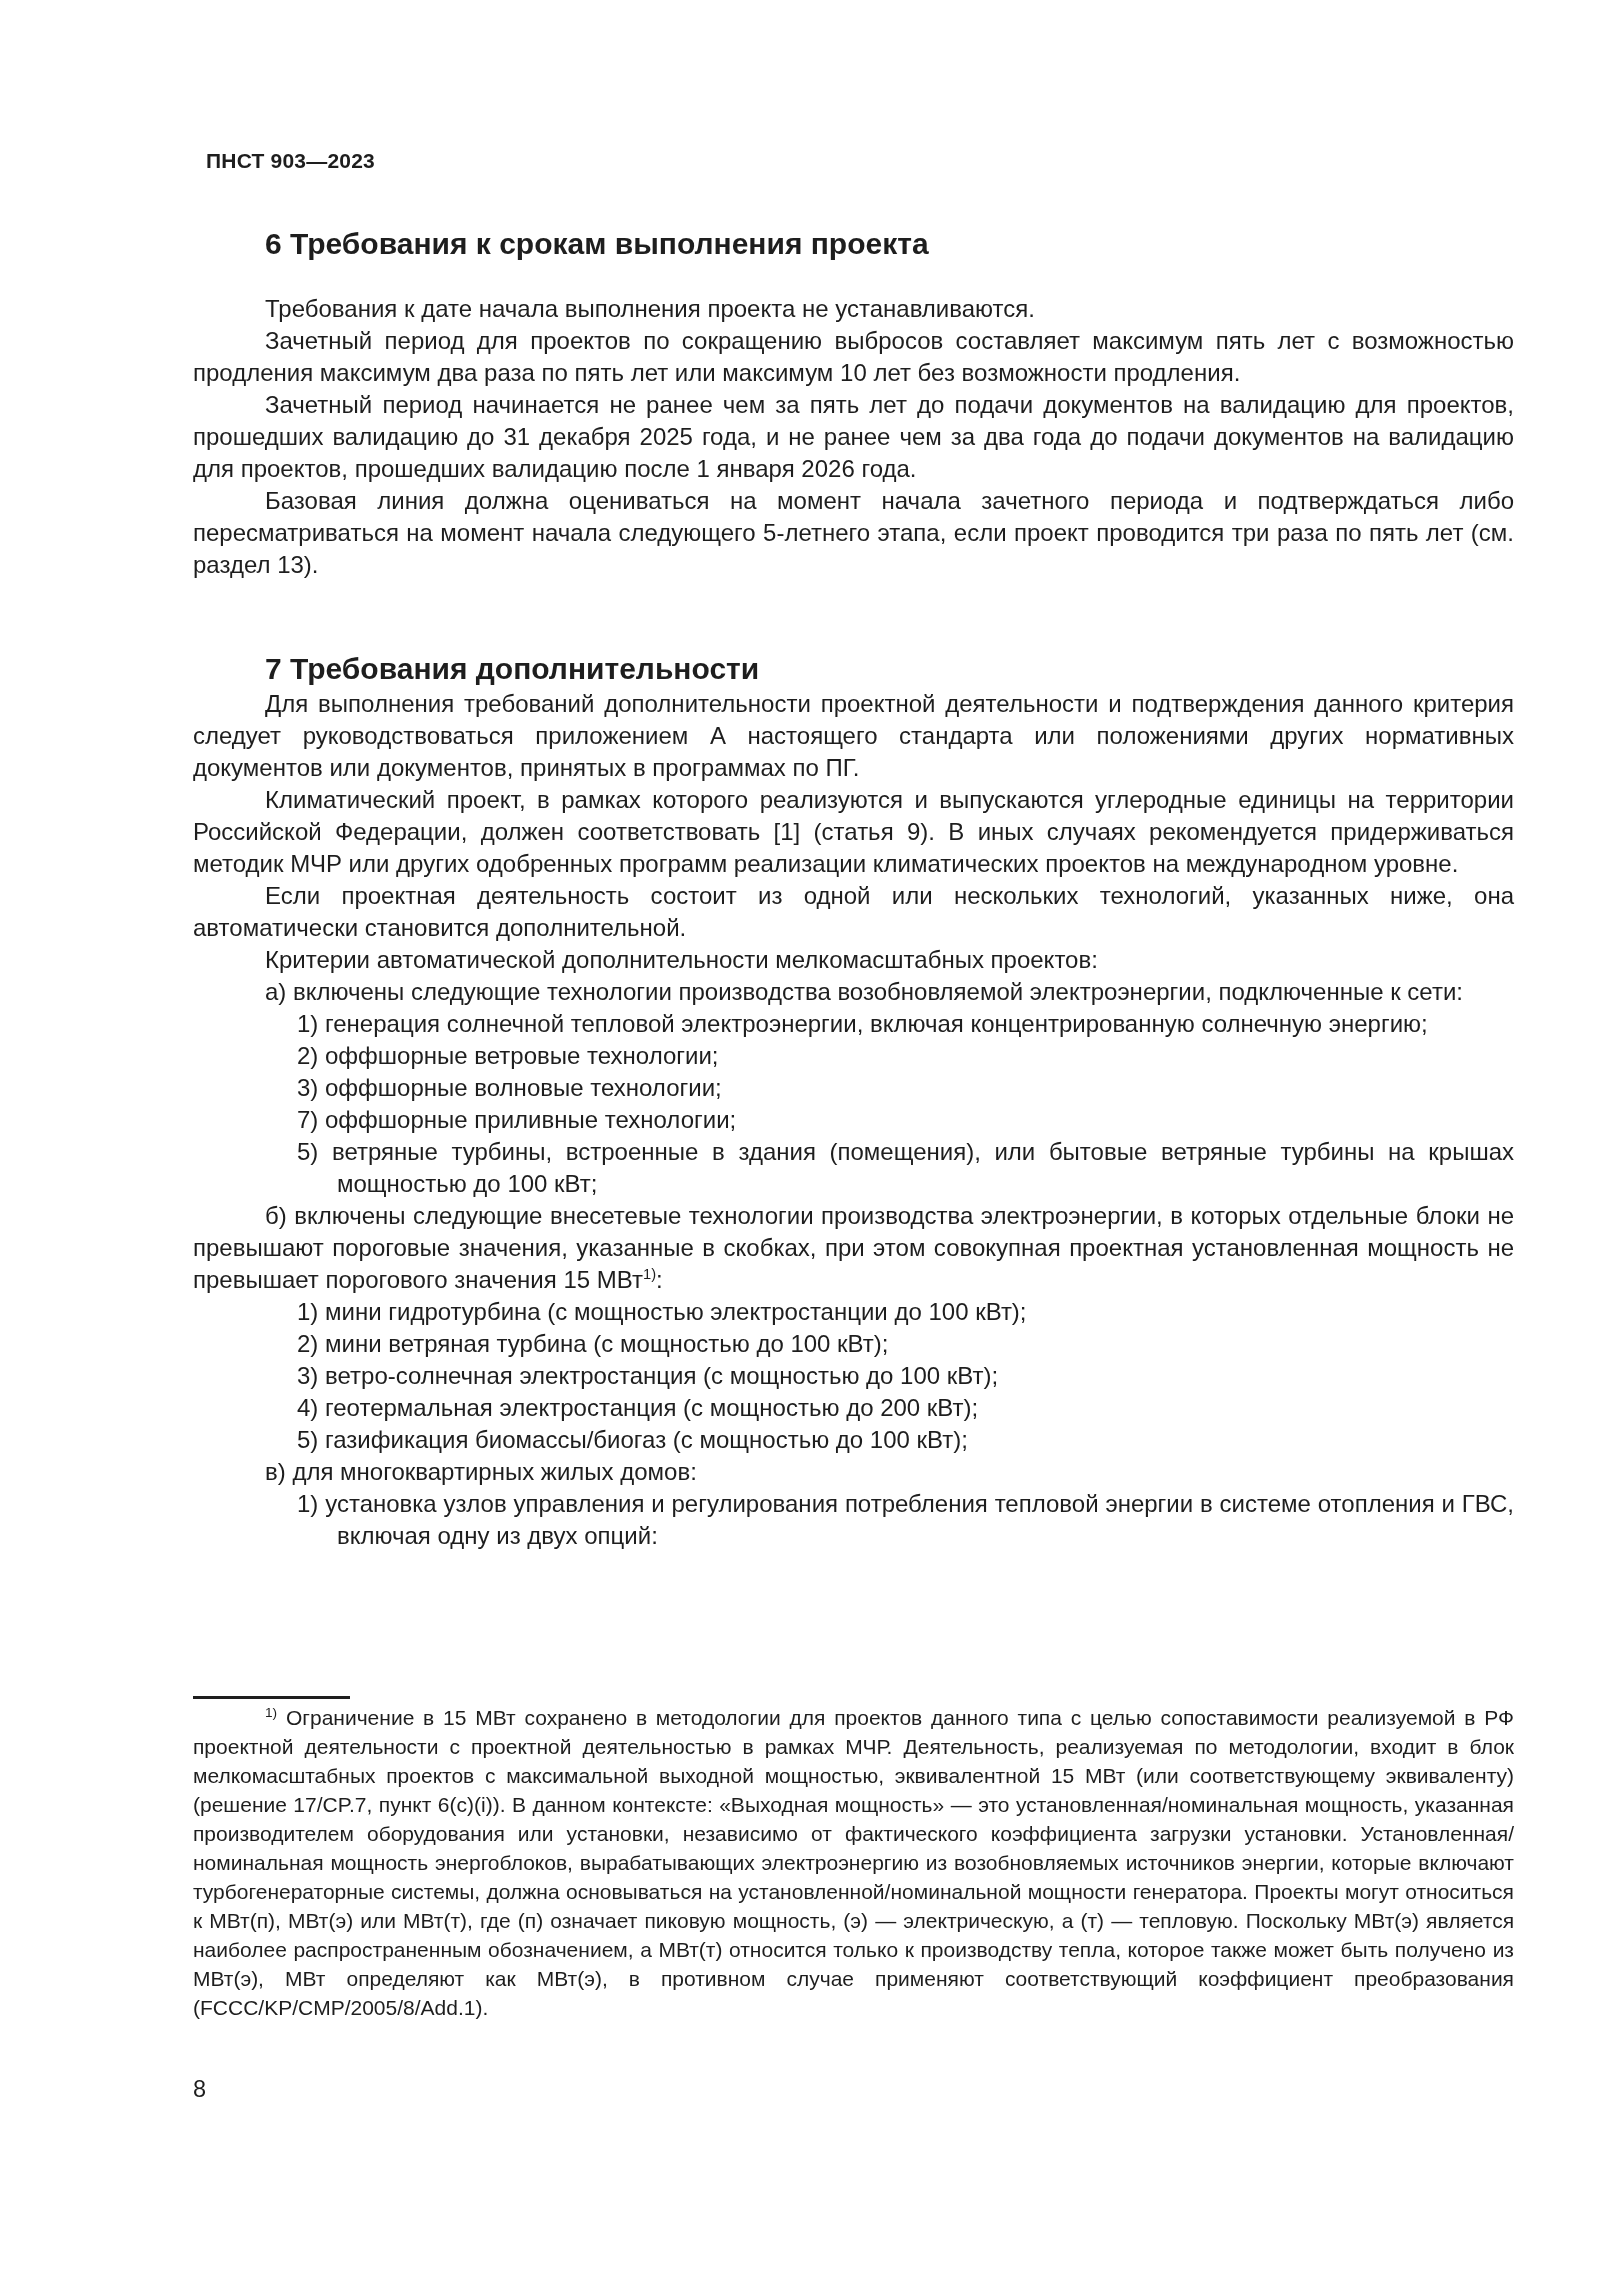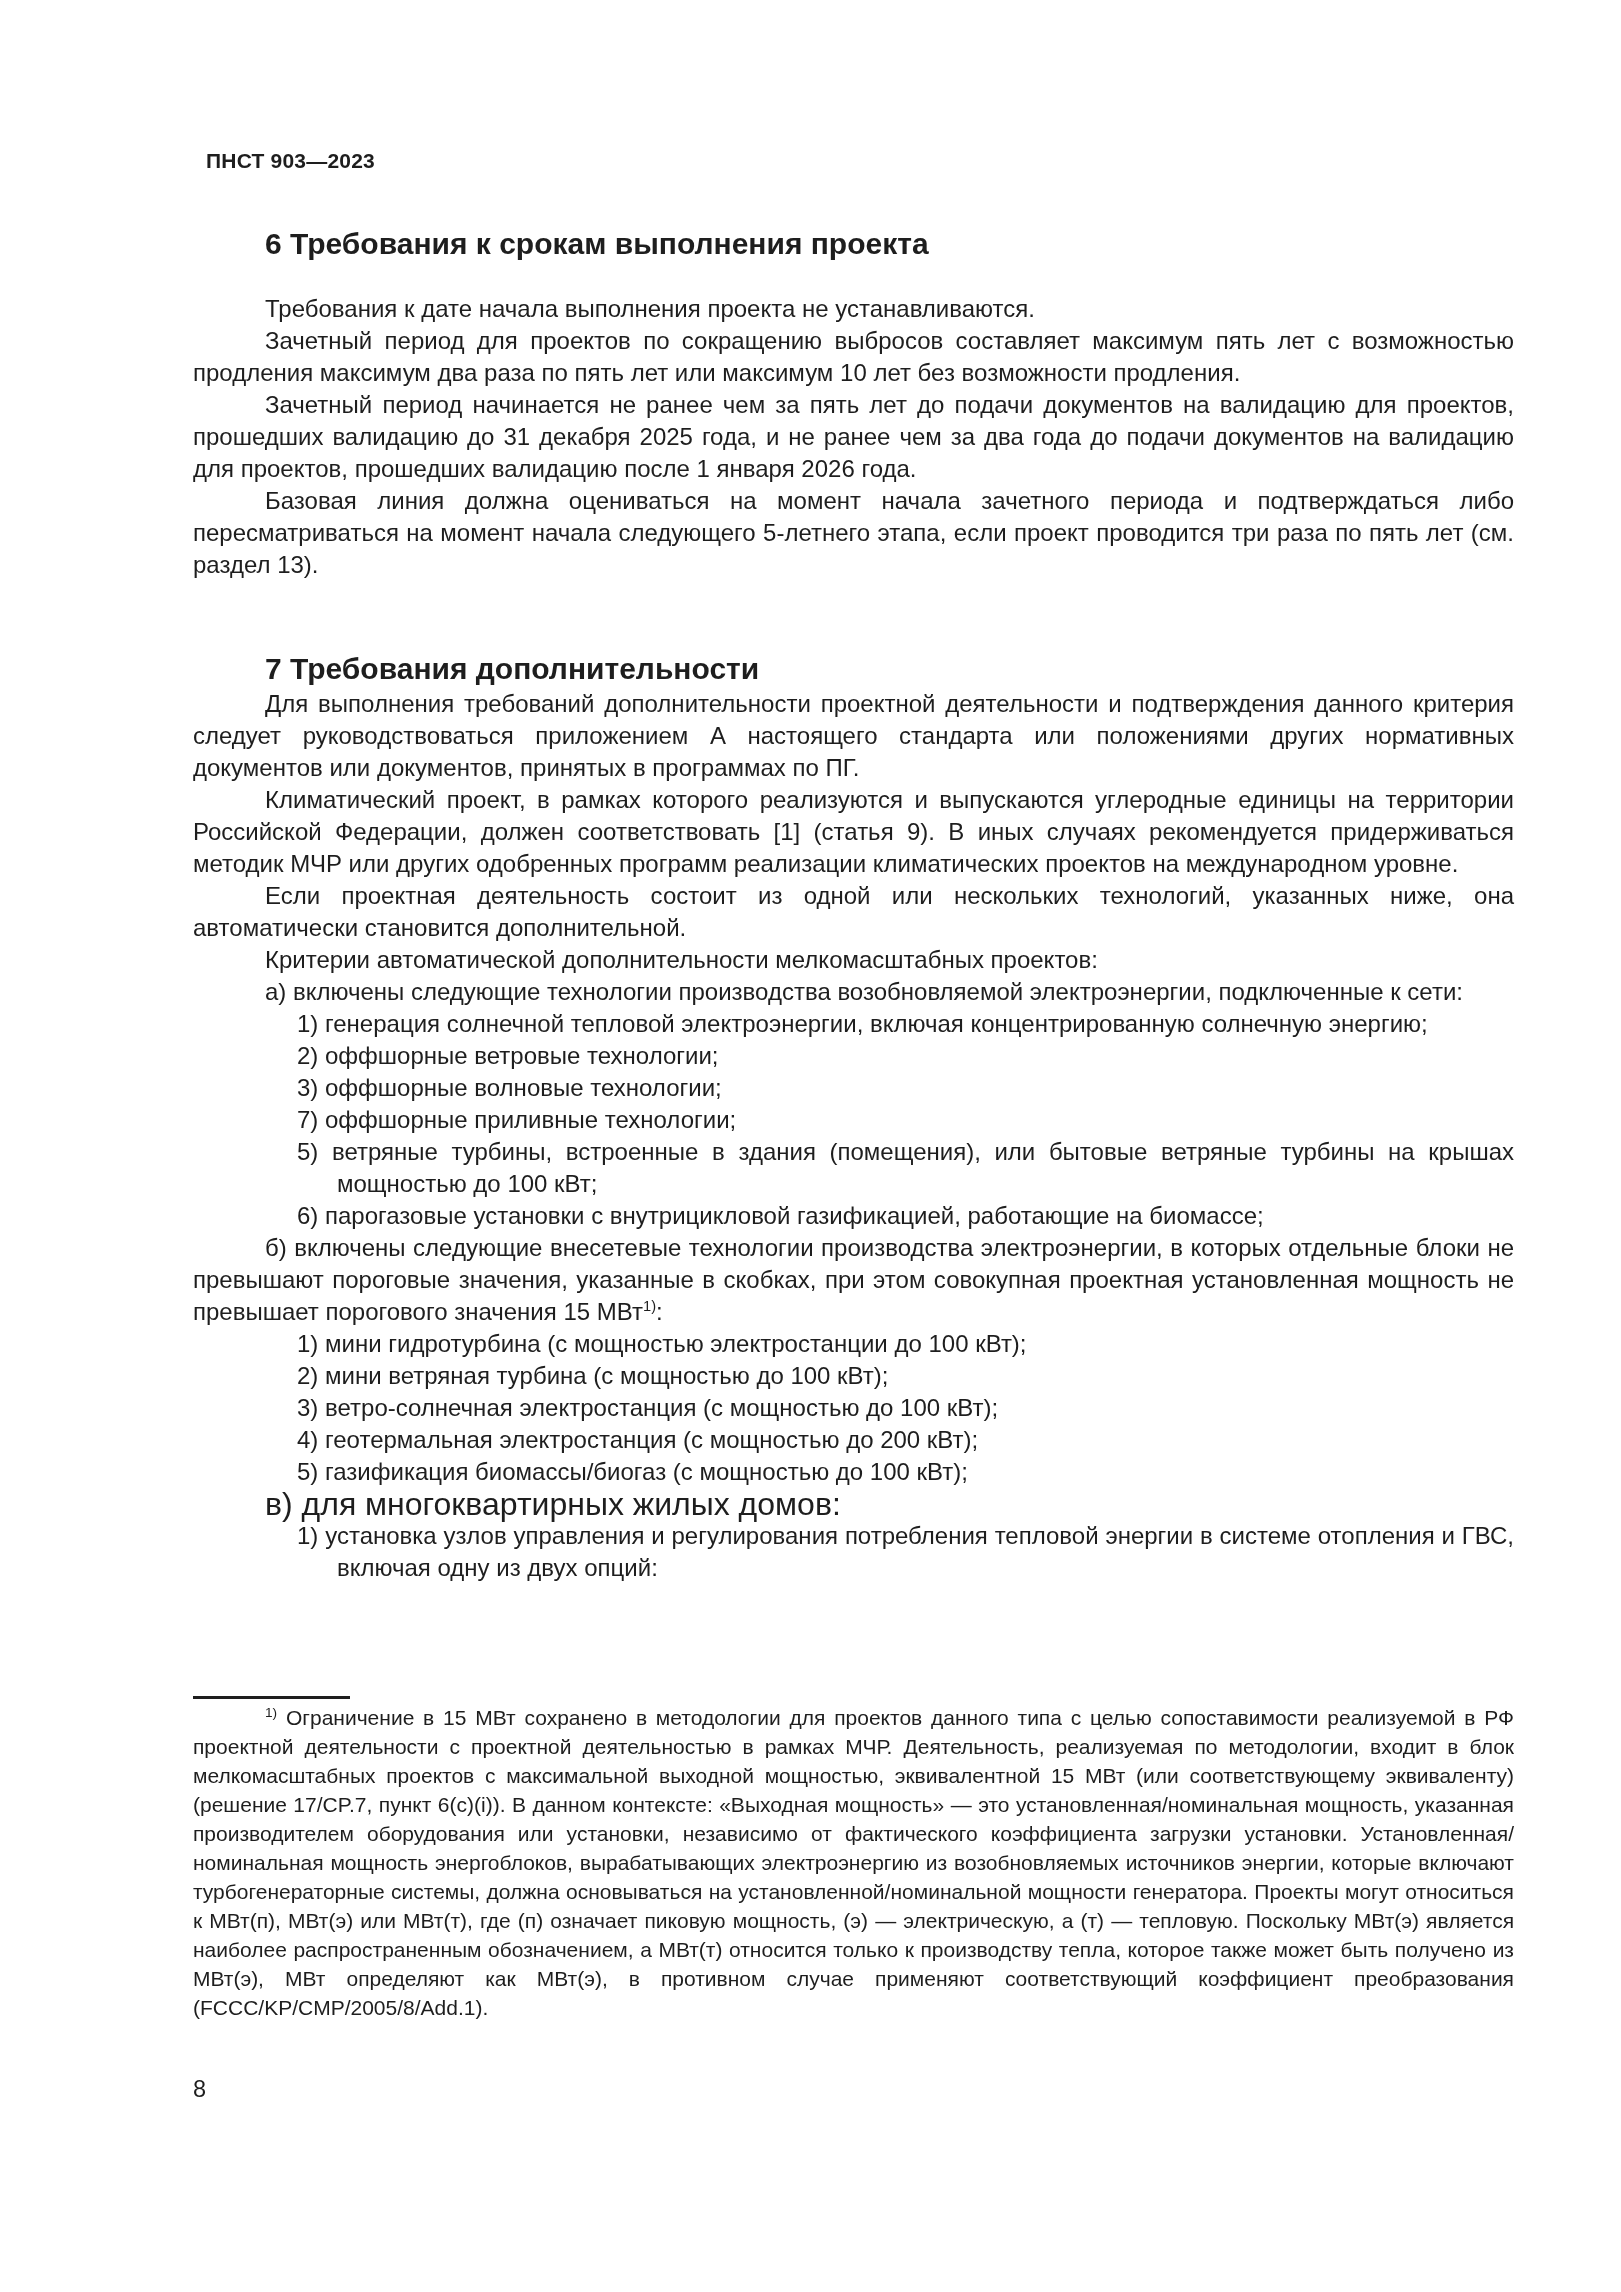--- a/index.html
+++ b/index.html
@@ -14,21 +14,21 @@
   }
   .h {
     position: absolute; left: 265px;
     font-size: 30px; font-weight: bold; text-align: center;
   }
   .block { position: absolute; left: 193px; width: 1321px; }
   .p {
     font-size: 24px; line-height: 32px; text-align: justify;
     text-indent: 72px; margin: 0;
   }
-  .li1 { font-size: 32px; line-height: 32px; margin: 0; padding-left: 72px; text-align: justify; }
+  .li1 { font-size: 24px; line-height: 32px; margin: 0; padding-left: 72px; text-align: justify; }
   .li2 { font-size: 24px; line-height: 32px; margin: 0; padding-left: 104px; text-indent: 0; text-align: justify; }
   .li2.wrap { padding-left: 144px; text-indent: -40px; }
   sup { font-size: 14.7px; line-height: 0; vertical-align: 8.8px; }
   .fn-rule { position: absolute; left: 193px; top: 1696px; width: 157px; height: 2.9px; background: #1e1e1e; }
   .fn { position: absolute; left: 193px; top: 1703px; width: 1321px; }
   .fn .p { font-size: 21px; line-height: 29px; text-indent: 72px; }
   .fn sup { font-size: 13.7px; vertical-align: 7.8px; }
   .page-num { position: absolute; left: 193px; top: 2076px; font-size: 23.5px; }
 </style>
 </head>
@@ -53,21 +53,20 @@
     <p class="p">Климатический проект, в рамках которого реализуются и выпускаются углеродные единицы на территории Российской Федерации, должен соответствовать [1] (статья 9). В иных случаях рекомендуется придерживаться методик МЧР или других одобренных программ реализации климатических проектов на международном уровне.</p>
     <p class="p">Если проектная деятельность состоит из одной или нескольких технологий, указанных ниже, она автоматически становится дополнительной.</p>
     <p class="p">Критерии автоматической дополнительности мелкомасштабных проектов:</p>
 
     <p class="p">а) включены следующие технологии производства возобновляемой электроэнергии, подключенные к сети:</p>
     <p class="li2">1) генерация солнечной тепловой электроэнергии, включая концентрированную солнечную энергию;</p>
     <p class="li2">2) оффшорные ветровые технологии;</p>
     <p class="li2">3) оффшорные волновые технологии;</p>
     <p class="li2">7) оффшорные приливные технологии;</p>
     <p class="li2 wrap">5) ветряные турбины, встроенные в здания (помещения), или бытовые ветряные турбины на крышах мощностью до 100 кВт;</p>
-    <p class="li2">6) парогазовые установки с внутрицикловой газификацией, работающие на биомассе;</p>
 
     <p class="p"><span>б) включены следующие внесетевые технологии производства электроэнергии, в которых отдельные блоки не превышают пороговые значения, указанные в скобках, при этом совокупная проектная установленная мощность не превышает порогового значения 15 МВт</span><sup>1)</sup><span>:</span></p>
     <p class="li2">1) мини гидротурбина (с мощностью электростанции до 100 кВт);</p>
     <p class="li2">2) мини ветряная турбина (с мощностью до 100 кВт);</p>
     <p class="li2">3) ветро-солнечная электростанция (с мощностью до 100 кВт);</p>
     <p class="li2">4) геотермальная электростанция (с мощностью до 200 кВт);</p>
     <p class="li2">5) газификация биомассы/биогаз (с мощностью до 100 кВт);</p>
 
     <p class="li1">в) для многоквартирных жилых домов:</p>
     <p class="li2 wrap">1) установка узлов управления и регулирования потребления тепловой энергии в системе отопления и ГВС, включая одну из двух опций:</p>

